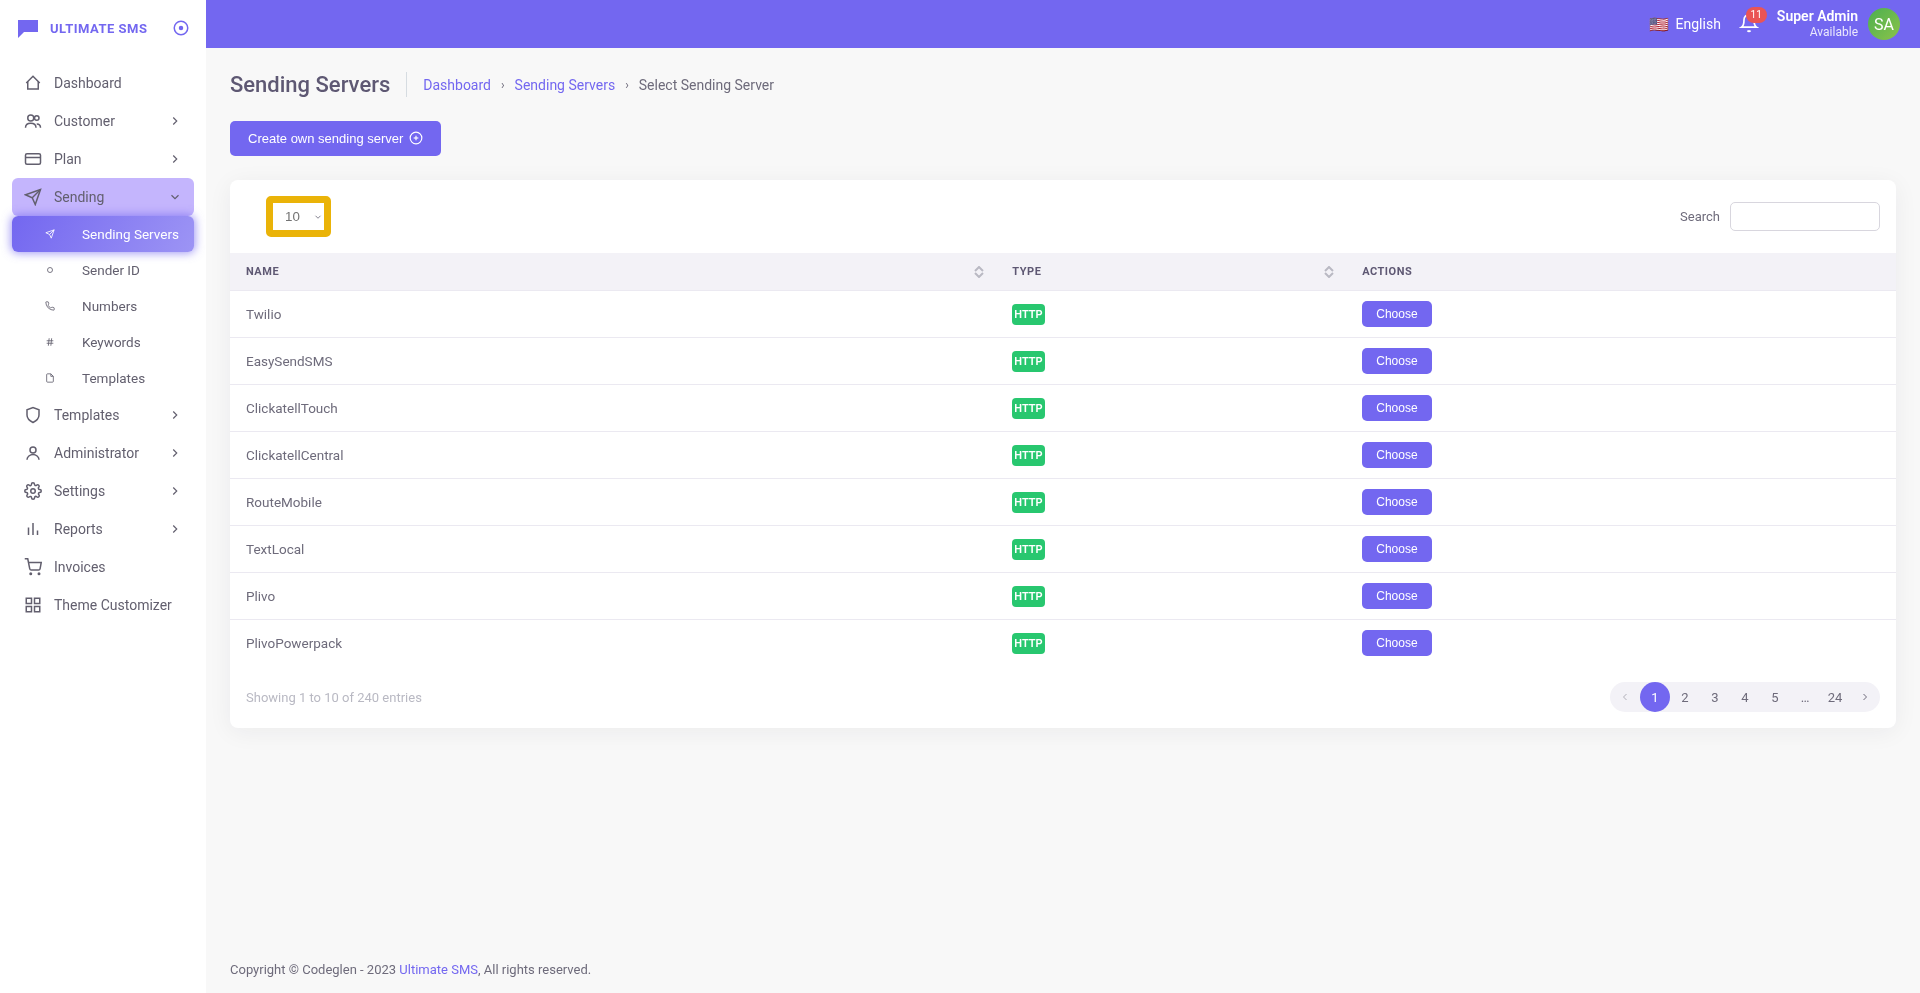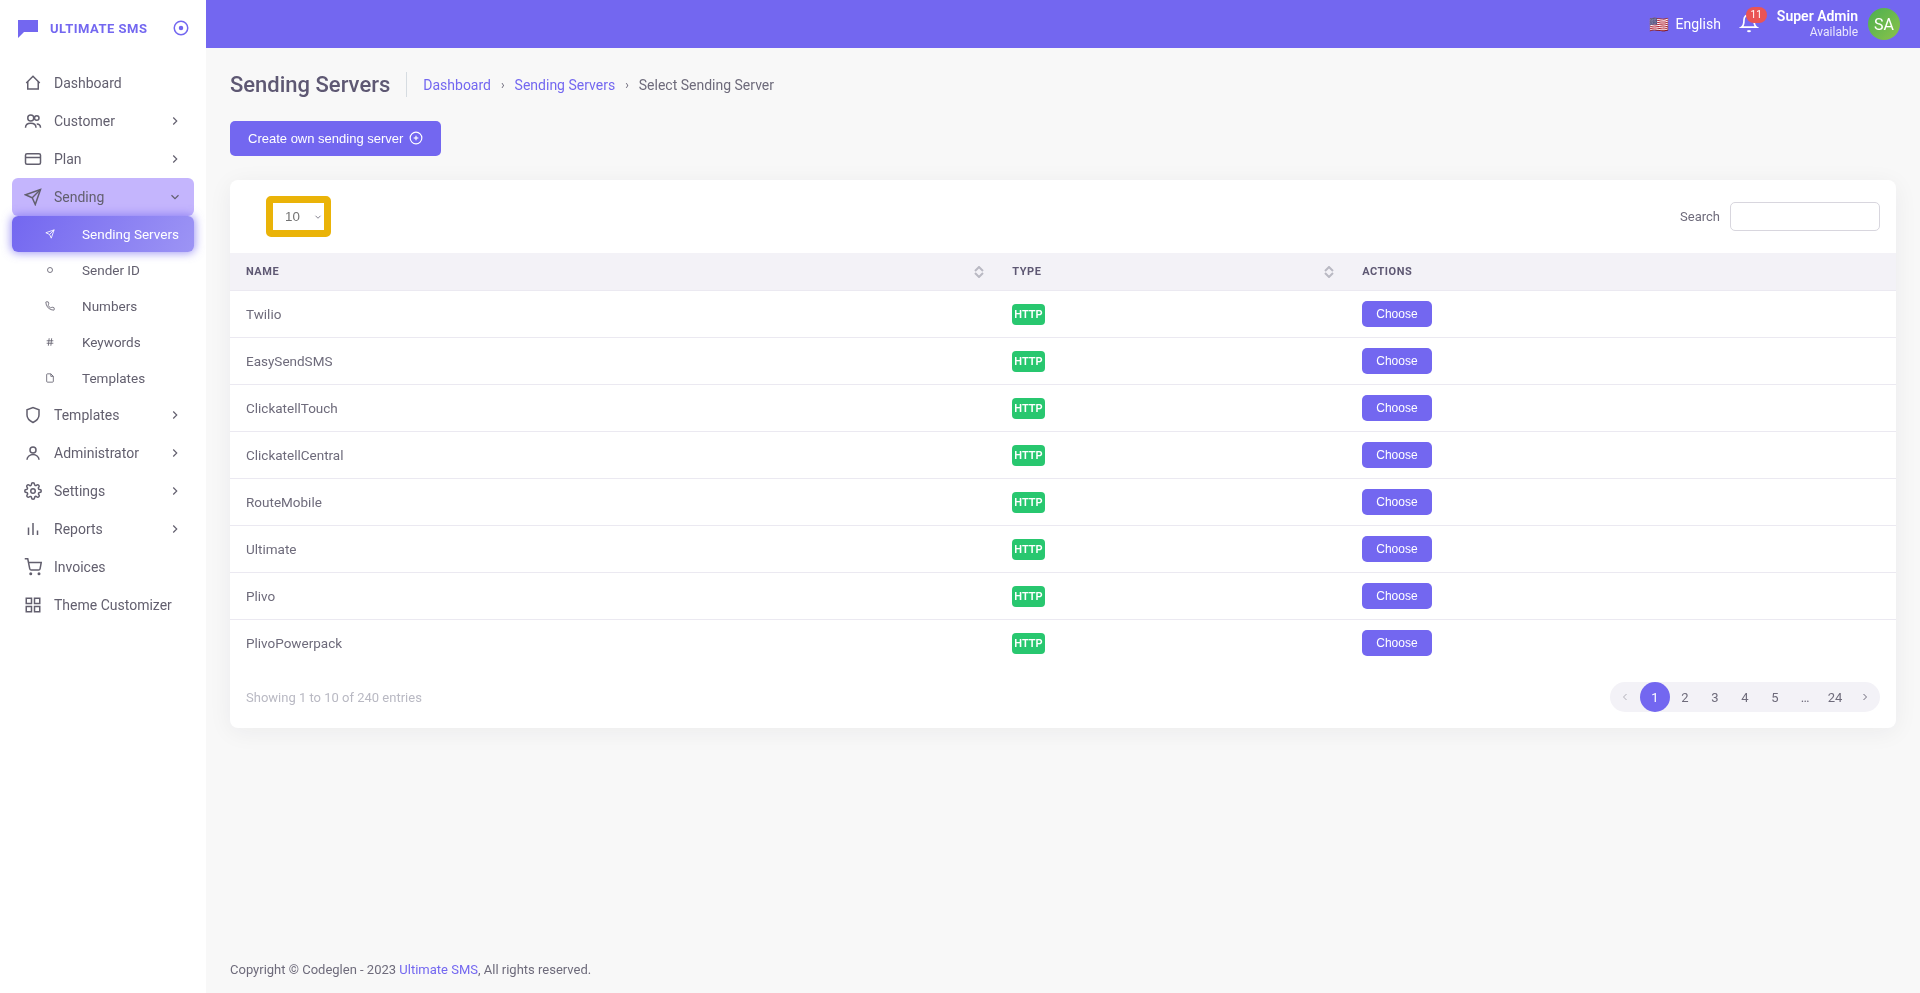--- a/index.html
+++ b/index.html
@@ -337,21 +337,21 @@
     <td>ClickatellCentral</td>
     <td><span class="badge-http">HTTP</span></td>
     <td><button class="btn-choose">Choose</button></td>
               </tr>
               <tr>
     <td>RouteMobile</td>
     <td><span class="badge-http">HTTP</span></td>
     <td><button class="btn-choose">Choose</button></td>
               </tr>
               <tr>
-    <td>Ultimate</td>
+    <td>TextLocal</td>
     <td><span class="badge-http">HTTP</span></td>
     <td><button class="btn-choose">Choose</button></td>
               </tr>
               <tr>
     <td>Plivo</td>
     <td><span class="badge-http">HTTP</span></td>
     <td><button class="btn-choose">Choose</button></td>
               </tr>
               <tr>
     <td>PlivoPowerpack</td>

